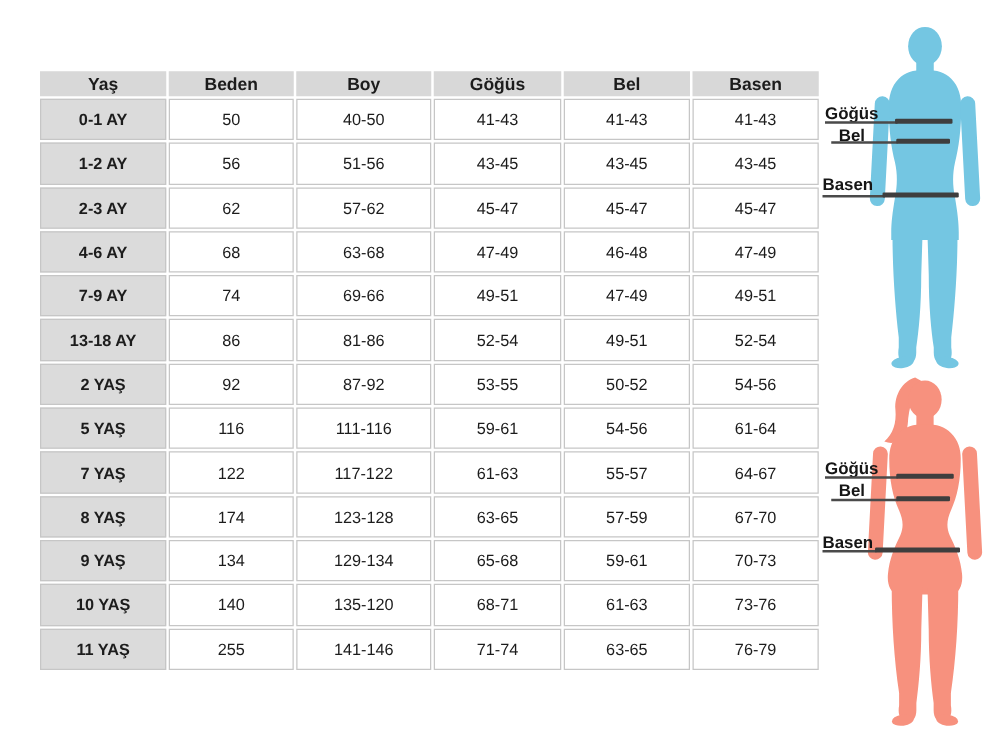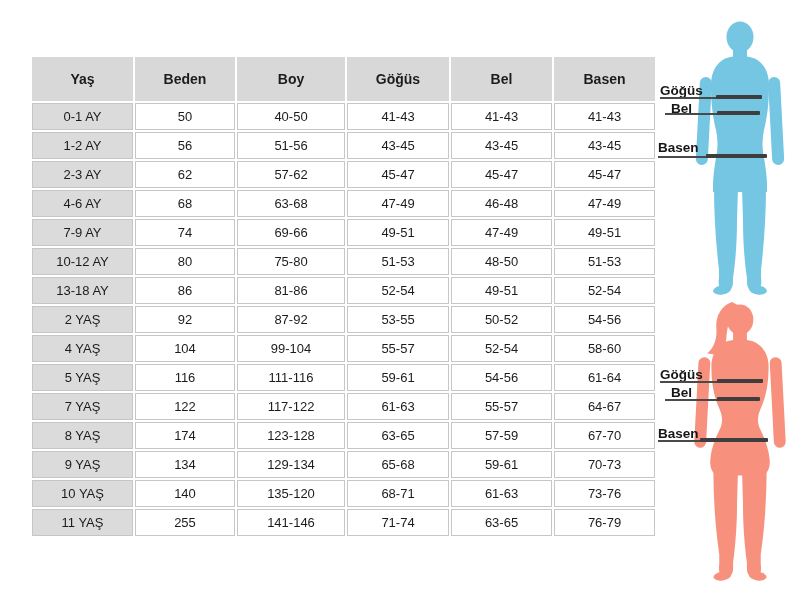--- a/index.html
+++ b/index.html
@@ -13,27 +13,27 @@
     width:800px;height:593px;background:#ffffff;position:relative;overflow:hidden;
     font-family:"Liberation Sans",sans-serif;color:var(--text);
   }
   
   table.size-table{
     position:absolute;left:30px;top:55px;width:627px;height:483px;
     border-spacing:2px;border-collapse:separate;table-layout:fixed;
   }
   table.size-table th{
     background:var(--header-bg);font-weight:bold;font-size:14px;
-    text-align:center;vertical-align:middle;height:44px;padding:2px 12px;
+    text-align:center;vertical-align:middle;height:20px;padding:2px 12px;
   }
   table.size-table td{
     background:#ffffff;border:1px solid var(--cell-border);
     font-size:13px;text-align:center;vertical-align:middle;padding:1px 0;
   }
-  table.size-table td.rowlabel{background:var(--rowlabel-bg);}
+  table.size-table td.rowlabel{background:var(--rowlabel-bg);font-weight:bold;}
   
   .fig{position:absolute;}
   .fig svg{display:block;width:100%;height:100%;}
   .fig-child{color:var(--figure-child);}
   .fig-woman{color:var(--figure-woman);}
   
   .measure-label{
     position:absolute;font-size:13.5px;font-weight:bold;line-height:1;
     color:#161616;white-space:nowrap;
   }
@@ -97,50 +97,34 @@
       </tr>
       <tr>
         <td class="rowlabel">7-9 AY</td>
         <td>74</td>
         <td>69-66</td>
         <td>49-51</td>
         <td>47-49</td>
         <td>49-51</td>
       </tr>
       <tr>
-        <td class="rowlabel">10-12 AY</td>
-        <td>80</td>
-        <td>75-80</td>
-        <td>51-53</td>
-        <td>48-50</td>
-        <td>51-53</td>
-      </tr>
-      <tr>
         <td class="rowlabel">13-18 AY</td>
         <td>86</td>
         <td>81-86</td>
         <td>52-54</td>
         <td>49-51</td>
         <td>52-54</td>
       </tr>
       <tr>
         <td class="rowlabel">2 YAŞ</td>
         <td>92</td>
         <td>87-92</td>
         <td>53-55</td>
         <td>50-52</td>
         <td>54-56</td>
-      </tr>
-      <tr>
-        <td class="rowlabel">4 YAŞ</td>
-        <td>104</td>
-        <td>99-104</td>
-        <td>55-57</td>
-        <td>52-54</td>
-        <td>58-60</td>
       </tr>
       <tr>
         <td class="rowlabel">5 YAŞ</td>
         <td>116</td>
         <td>111-116</td>
         <td>59-61</td>
         <td>54-56</td>
         <td>61-64</td>
       </tr>
       <tr>

